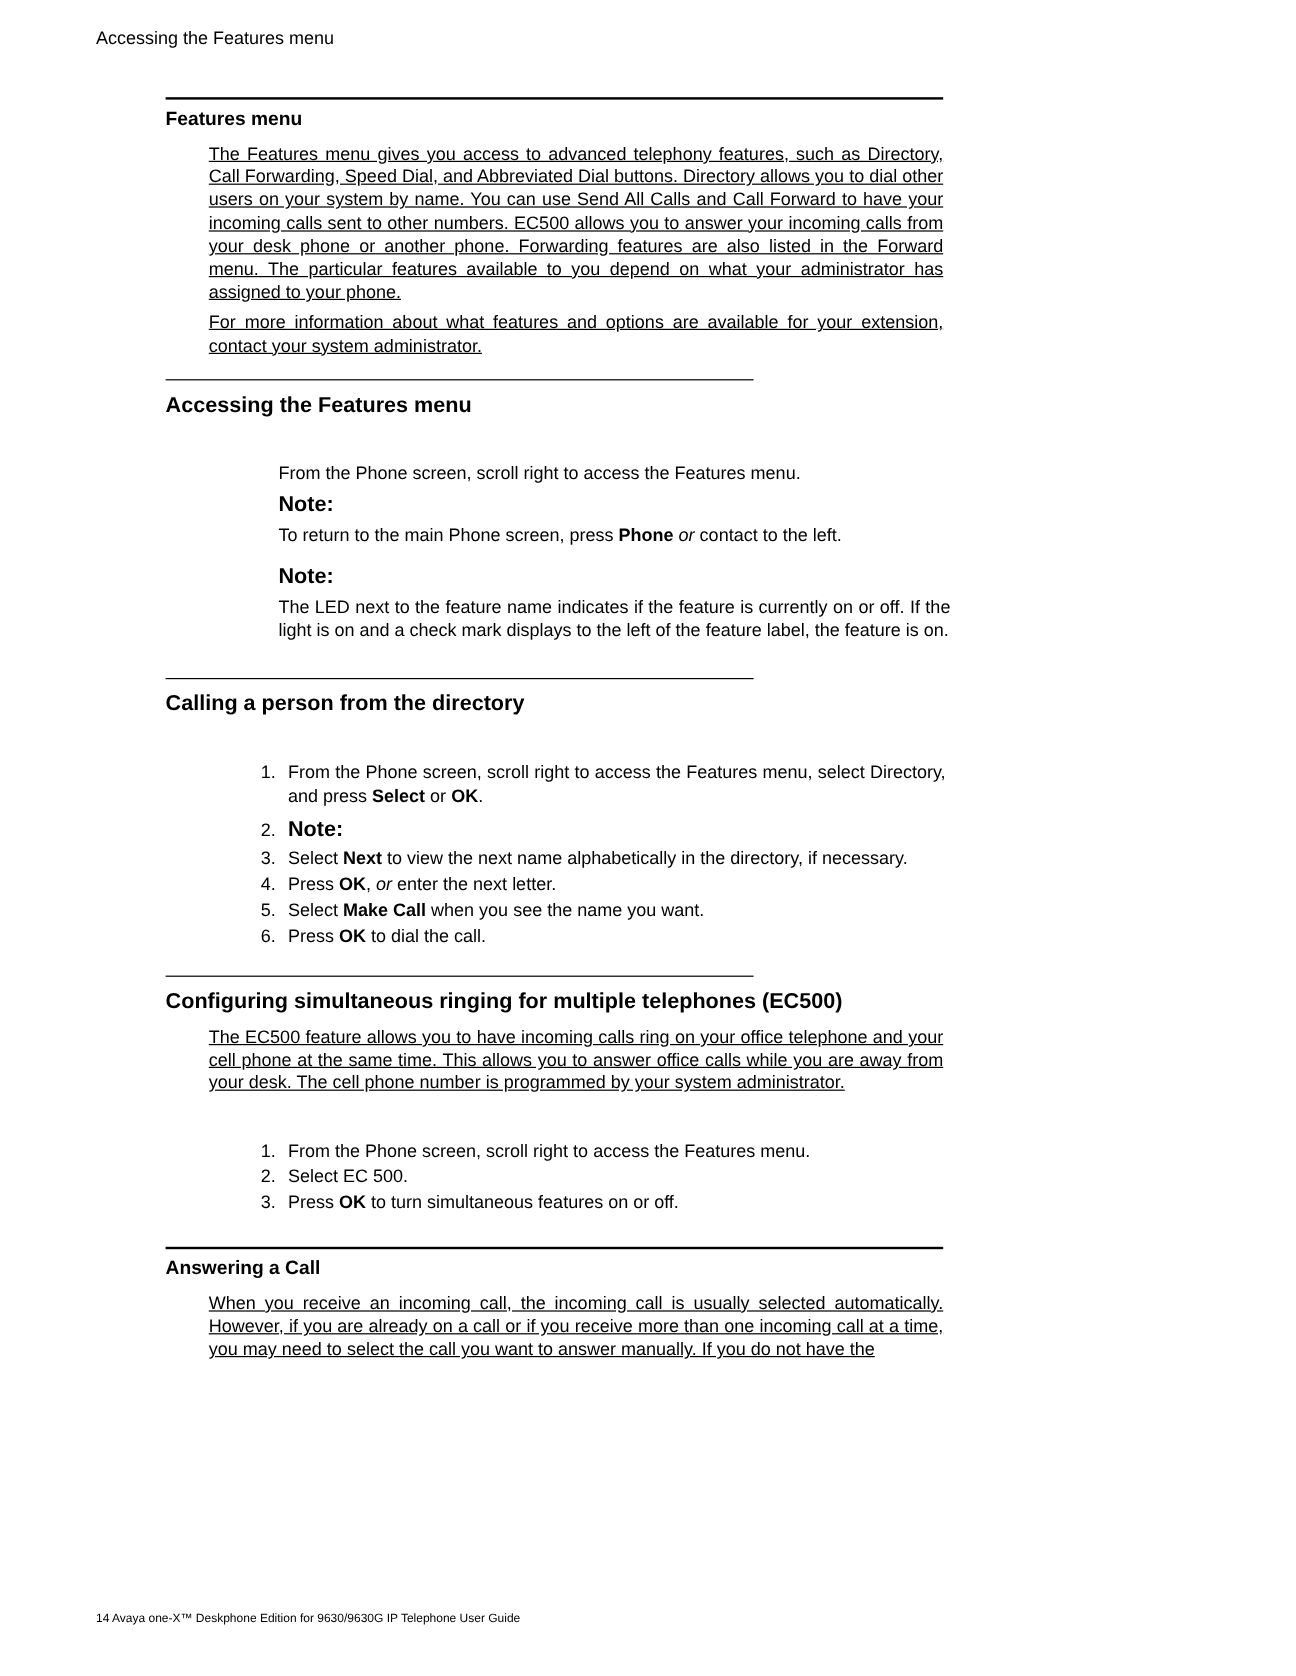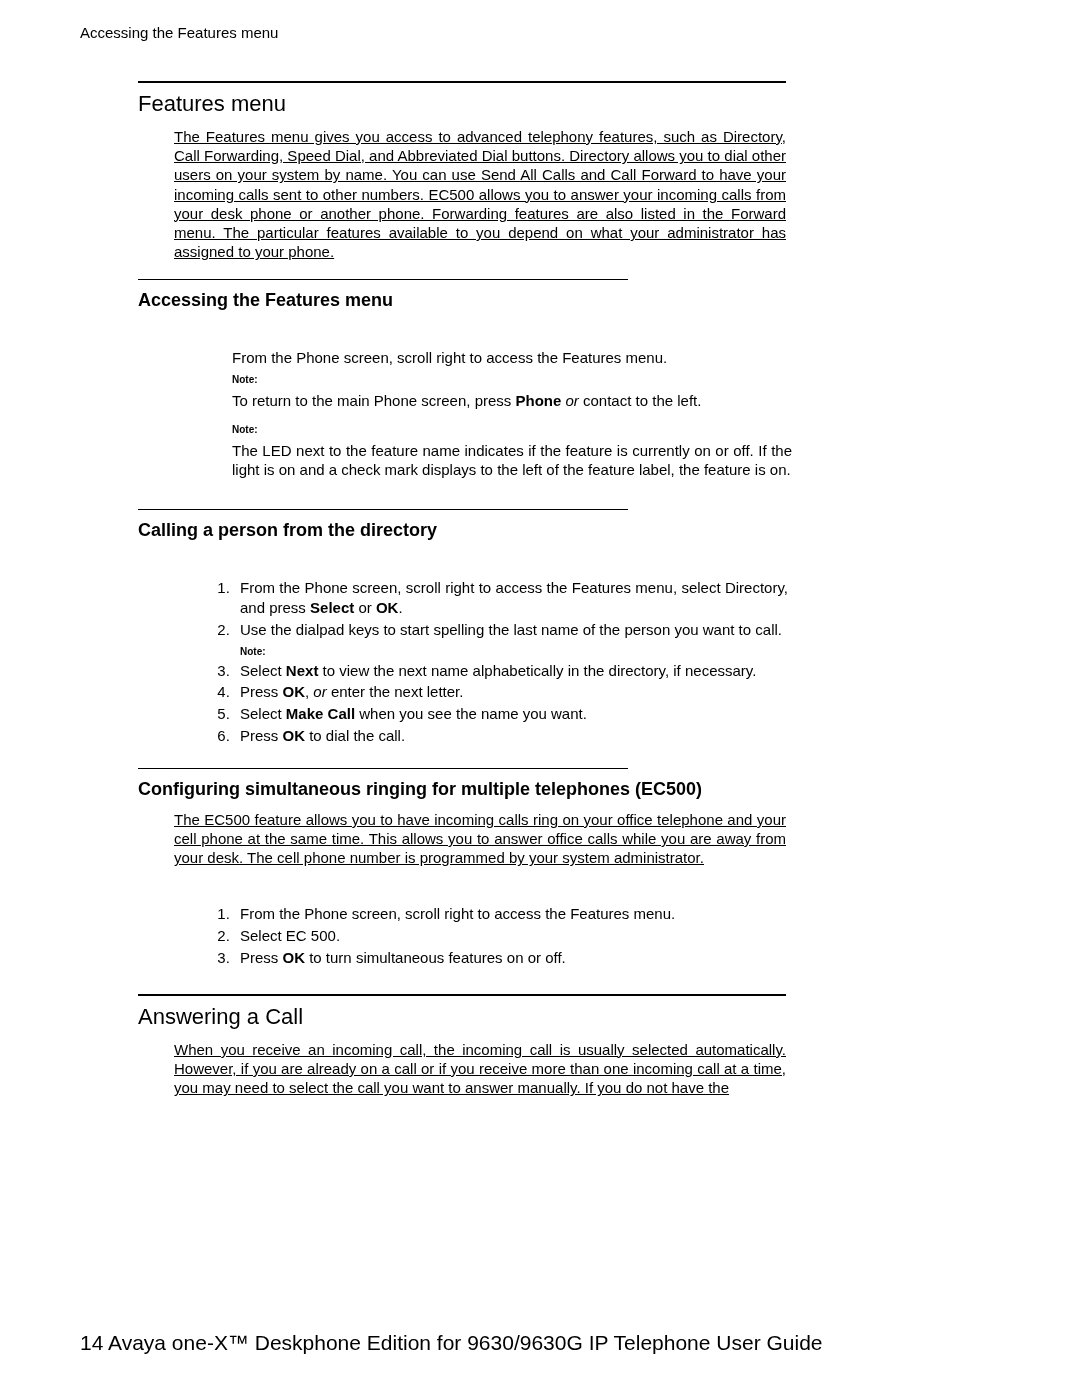--- a/index.html
+++ b/index.html
@@ -27,22 +27,22 @@
     margin: 0 0 8px 0;
     width: 648px;
   }
   .rule-light {
     border: none;
     border-top: 1px solid #000;
     margin: 18px 0 10px 0;
     width: 490px;
   }
   h1.section {
-    font-size: 22px;
-    font-weight: normal;
+    font-size: 16px;
+    font-weight: bold;
     margin: 8px 0 10px 0;
   }
   h2.subsection {
     font-size: 18px;
     font-weight: bold;
     margin: 10px 0 10px 0;
   }
   .body-block {
     margin-left: 36px;
     width: 612px;
@@ -54,60 +54,61 @@
     margin-top: 37px;
   }
   p {
     font-size: 15px;
     line-height: 1.28;
     margin: 6px 0;
     text-align: justify;
   }
   .note-label {
     font-weight: bold;
-    font-size: 10px;
+    font-size: 18px;
     margin: 6px 0 2px 0;
   }
   ol.steps {
     font-size: 15px;
     line-height: 1.32;
     padding-left: 26px;
     margin: 6px 0;
   }
   ol.steps li {
     margin: 2px 0;
     padding-left: 6px;
     text-align: justify;
   }
   .bold { font-weight: bold; }
   .ital { font-style: italic; }
   .footer {
     position: absolute;
     left: 80px;
     bottom: 42px;
-    font-size: 21px;
+    font-size: 10px;
   }
   .section-wrap {
     margin-left: 58px;
     width: 648px;
   }
 </style>
 </head>
 <body>
 
 <div class="page">
 
   <div class="running-head">Accessing the Features menu</div>
 
   <div class="section-wrap">
 
     <hr class="rule-heavy">
     <h1 class="section">Features menu</h1>
     <div class="body-block">
       <p>The Features menu gives you access to advanced telephony features, such as Directory, Call Forwarding, Speed Dial, and Abbreviated Dial buttons. Directory allows you to dial other users on your system by name. You can use Send All Calls and Call Forward to have your incoming calls sent to other numbers. EC500 allows you to answer your incoming calls from your desk phone or another phone. Forwarding features are also listed in the Forward menu. The particular features available to you depend on what your administrator has assigned to your phone.</p>
+      <p>For more information about what features and options are available for your extension, contact your system administrator.</p>
     </div>
 
     <hr class="rule-light">
     <h2 class="subsection">Accessing the Features menu</h2>
     <div class="step-block">
       <p>From the Phone screen, scroll right to access the Features menu.</p>
       <div class="note-label">Note:</div>
       <p>
         <span>To return to the main Phone screen, press </span><span class="bold">Phone</span><span class="ital"> or </span><span>contact to the left.</span>
       </p>
@@ -116,21 +117,20 @@
     </div>
 
     <hr class="rule-light" style="margin-top:30px;">
     <h2 class="subsection">Calling a person from the directory</h2>
     <div class="step-block" style="margin-left:70px; width:580px;">
       <ol class="steps">
         <li>
           <span>From the Phone screen, scroll right to access the Features menu, select Directory, and press </span><span class="bold">Select</span><span> or </span><span class="bold">OK</span><span>.</span>
         </li>
         <li>
-          <span>Use the dialpad keys to start spelling the last name of the person you want to call.</span>
           <div class="note-label">Note:</div>
         </li>
         <li>
           <span>Select </span><span class="bold">Next</span><span> to view the next name alphabetically in the directory, if necessary.</span>
         </li>
         <li>
           <span>Press </span><span class="bold">OK</span><span>, </span><span class="ital">or </span><span>enter the next letter.</span>
         </li>
         <li>
           <span>Select </span><span class="bold">Make Call</span><span> when you see the name you want.</span>

